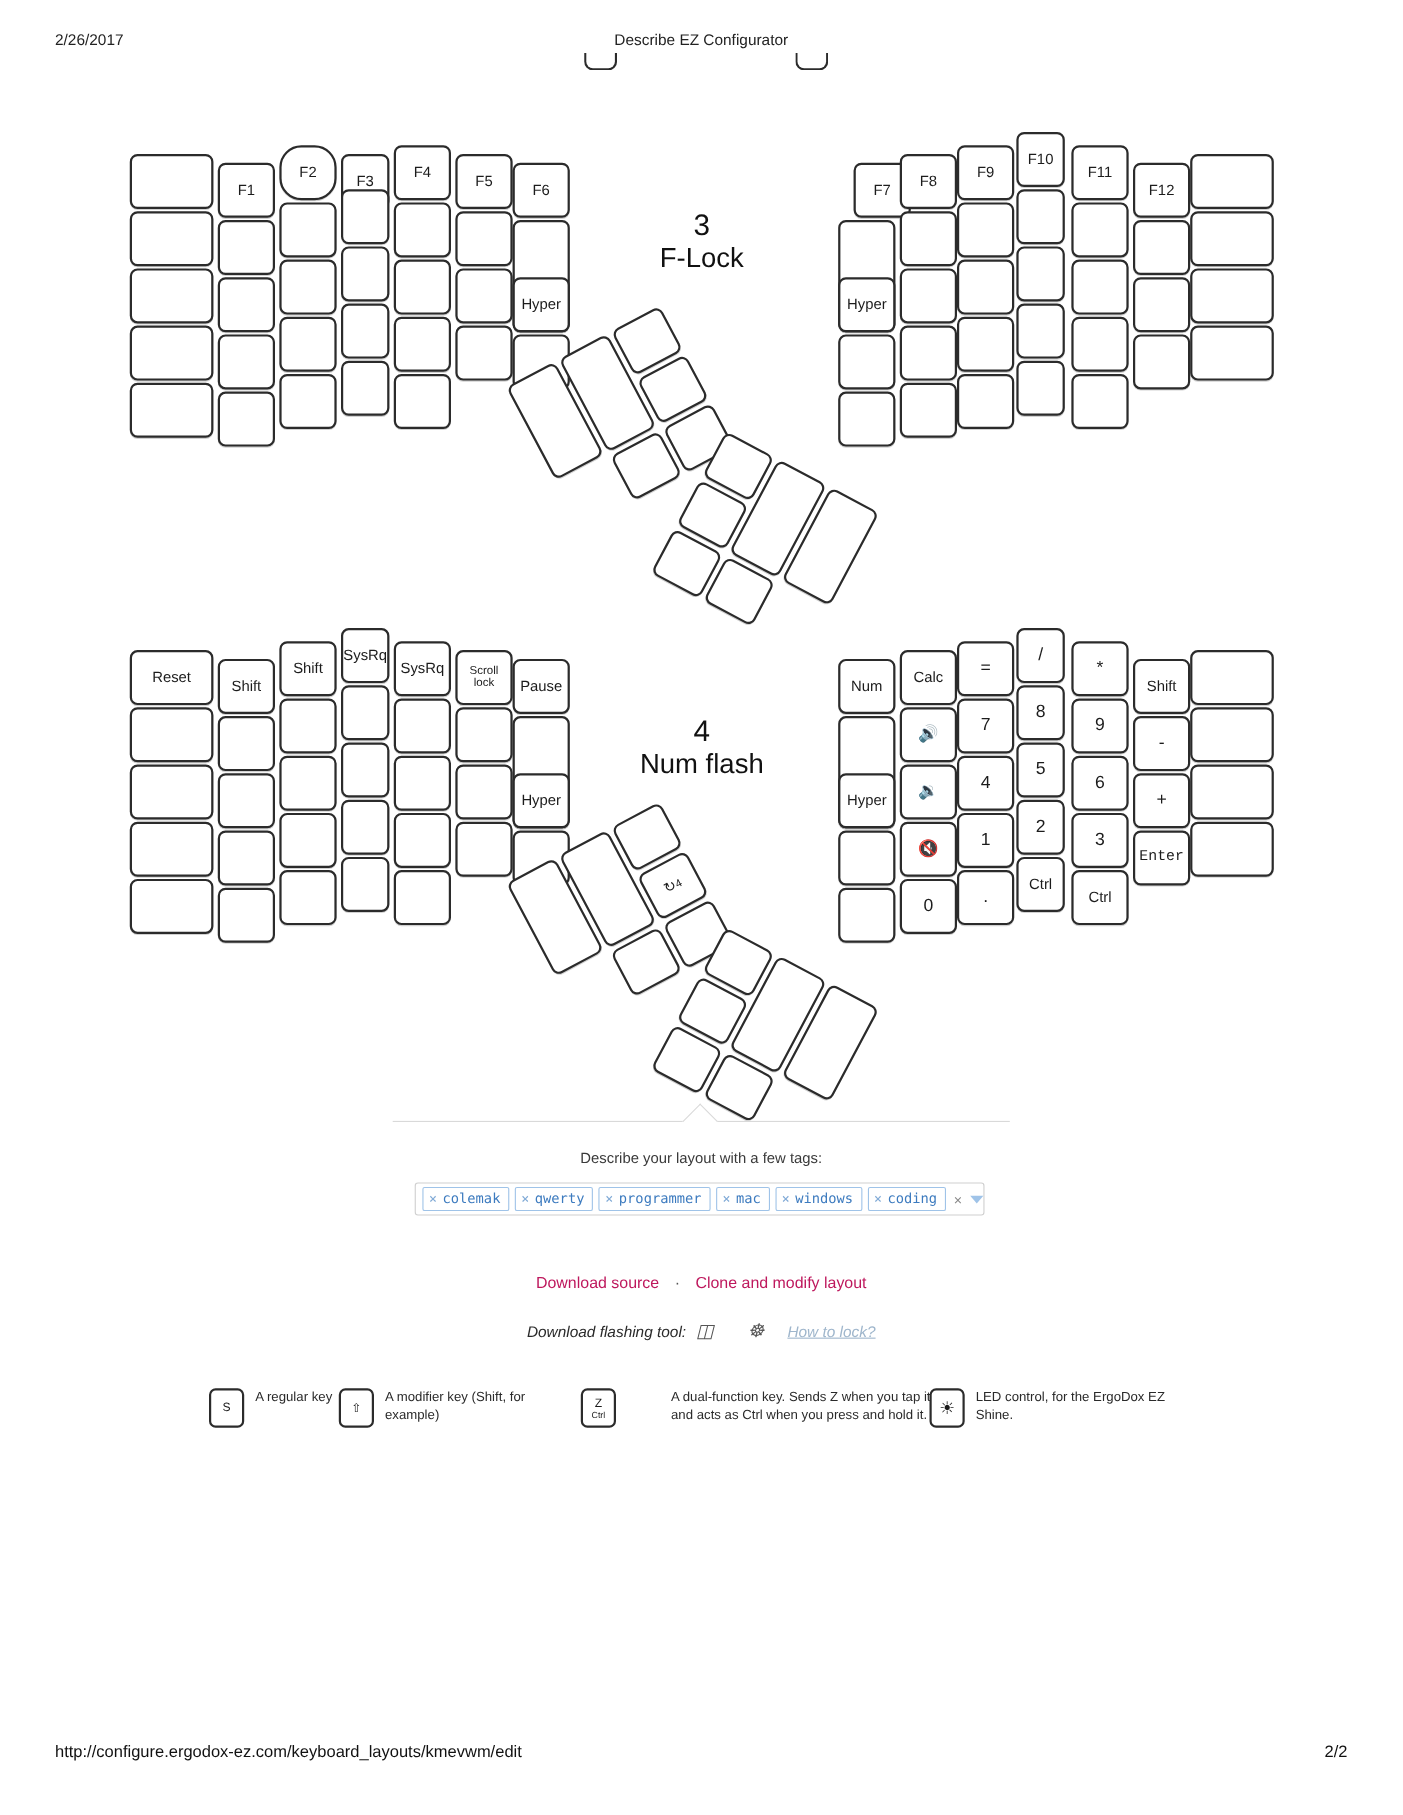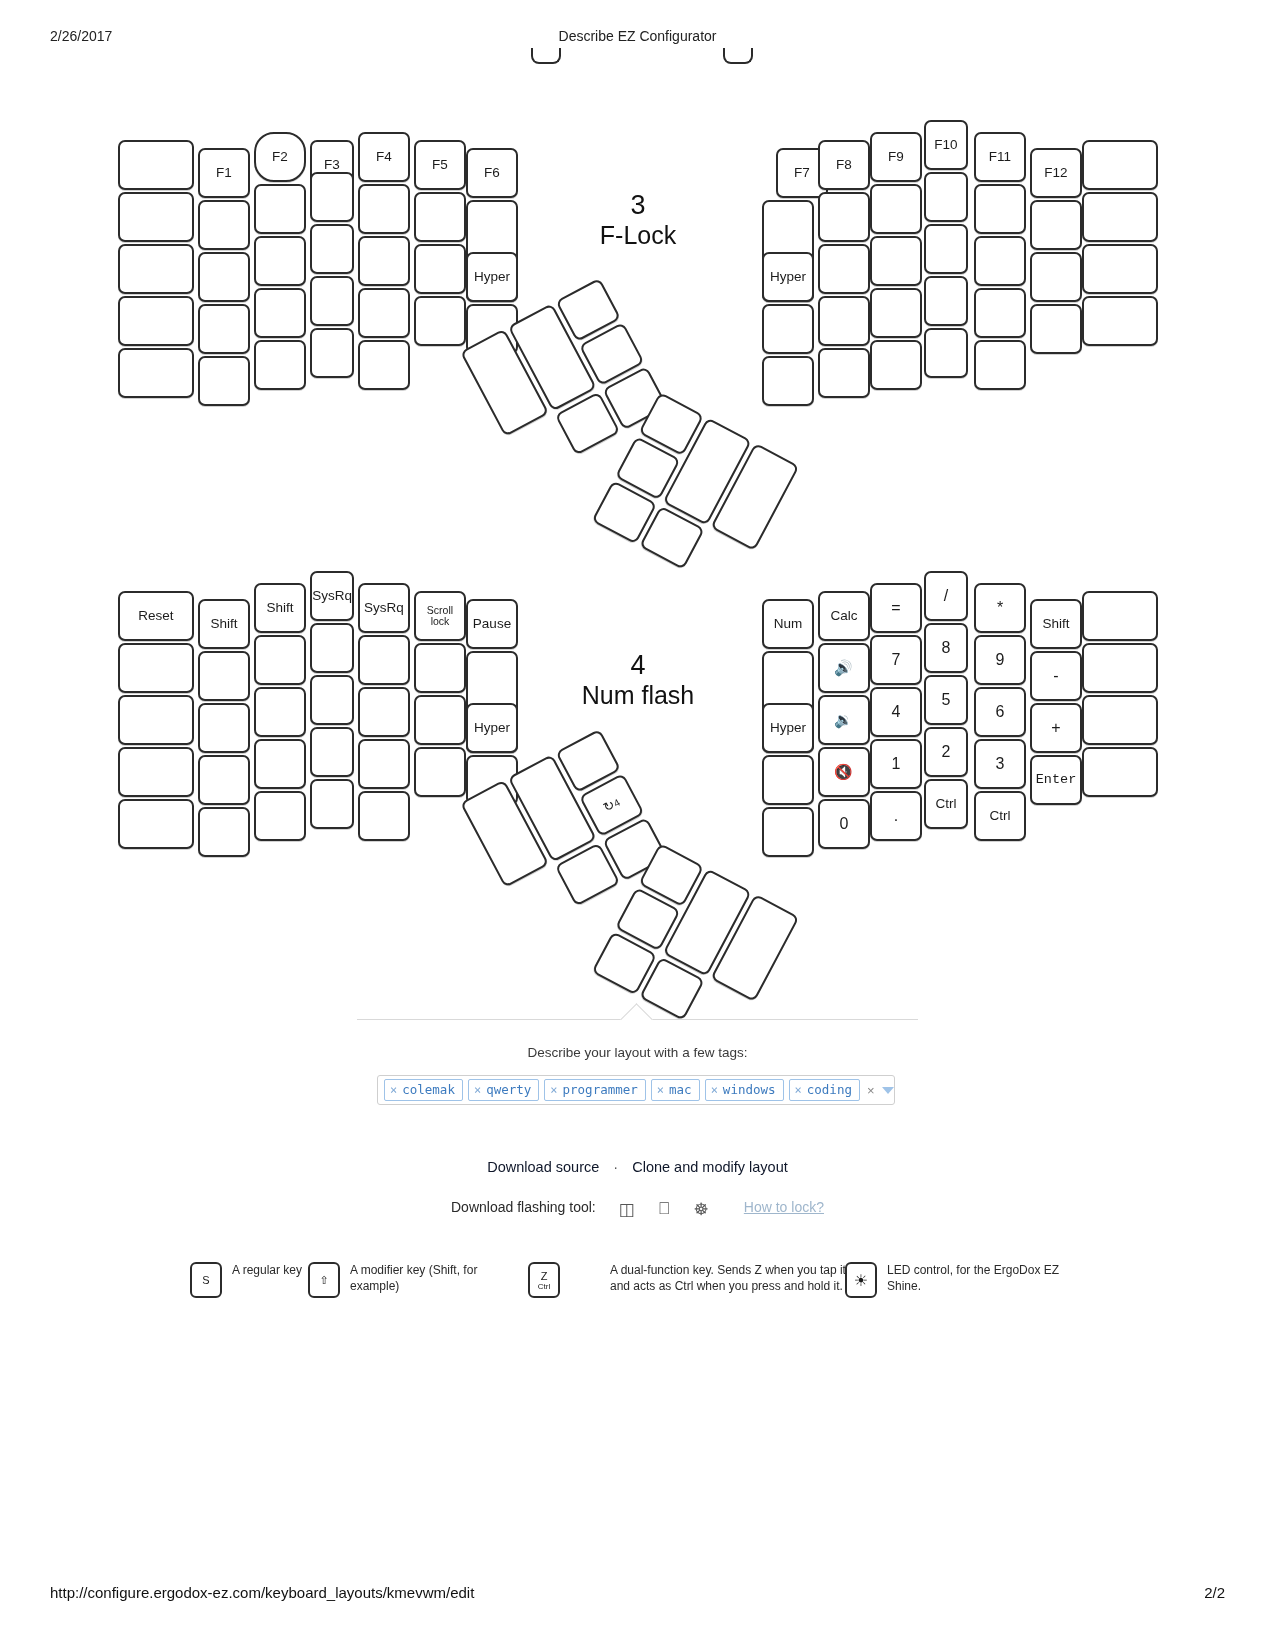--- a/index.html
+++ b/index.html
@@ -110,27 +110,28 @@
     width: 0; height: 0;
     border-left: 6px solid transparent; border-right: 6px solid transparent;
     border-top: 7px solid #9fc3e8;
   }
 
   .links-row {
     position: absolute; width: 100%; text-align: center;
     font-size: 14.5px; color: #3d7bbf;
   }
   .links-row .sep { color: #555; margin: 0 10px; }
-  .links-row a { color: #0f172a; text-decoration: none; }
+  .links-row a { color: #be185d; text-decoration: none; }
 
   .flash-row {
     position: absolute; width: 100%;
-    display: flex; justify-content: center;
+    display: flex; align-items: center; justify-content: center;
     font-size: 14px; color: #2a2a2a;
-    gap: 23px;
+    gap: 9px;
+    font-style: italic;
   }
   .flash-row .ico { font-size: 17px; color: #555; }
   .flash-row .howto { color: #9fb6cc; margin-left: 12px; }
 
   
   .legend { position: absolute; left: 0; width: 100%; }
   .legend-item { position: absolute; display: flex; align-items: flex-start; }
   .legend-key {
     width: 32px; height: 36px;
     border: 2px solid #2b2b2b; border-radius: 6px;

